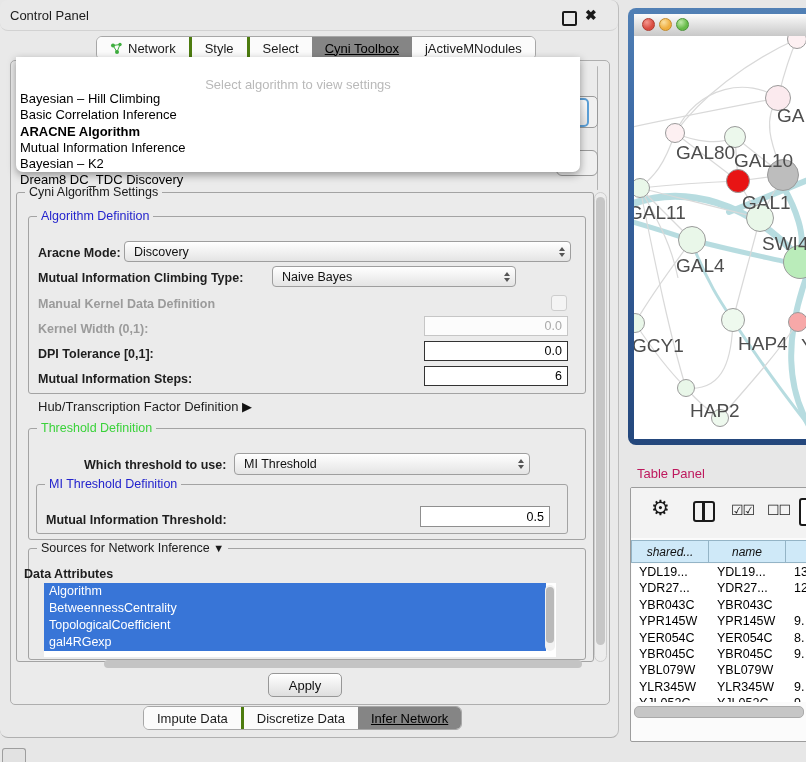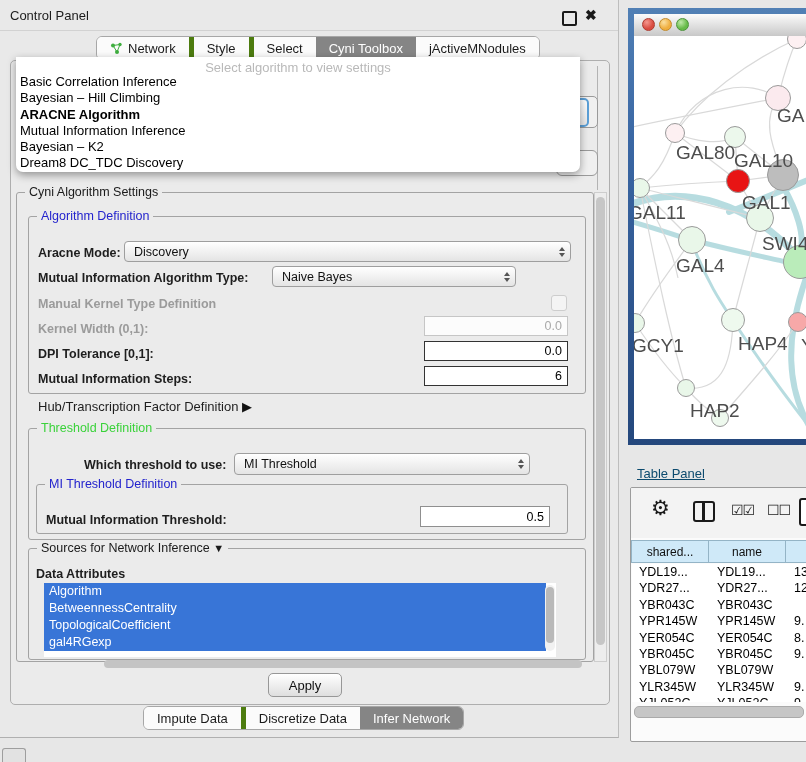--- a/index.html
+++ b/index.html
@@ -1,35 +1,35 @@
 <!DOCTYPE html>
 <html><head>
 <meta charset="utf-8">
 <style>
   html,body{margin:0;padding:0;}
   body{
     position:relative;width:806px;height:762px;overflow:hidden;
     background:#e7e7e7;font-family:"Liberation Sans",sans-serif;
     -webkit-font-smoothing:antialiased;
   }
-  .abs{position:absolute;}
+  .abs{position:absolute;border-radius:8px;}
 
   
   .control-panel{left:0;top:0;width:618px;height:737px;background:#e9e9e9;
     border-right:1px solid #bdbdbd;border-bottom:1px solid #b0b0b0;}
   .cp-titlebar{left:0;top:0;width:618px;height:30px;border-bottom:1px solid #d2d2d2;}
   .cp-title{left:10px;top:8px;font-size:13px;color:#1c1c1c;}
   .float-icon{left:562px;top:11px;width:11px;height:11px;border:2px solid #1a1a1a;border-radius:2px;}
   .close-icon{left:585px;top:7px;font-size:14px;font-weight:bold;color:#1a1a1a;}
 
   
   .tabbar{display:flex;border:1px solid #a7a7a7;border-radius:6px;overflow:hidden;background:#fafafa;height:22px;}
   .tab{display:flex;align-items:center;gap:5px;padding:0 13px;font-size:13px;color:#1b1b1b;background:#fbfbfb;white-space:nowrap;}
-  .tab + .tab{border-left:5px solid #4d7c0f;}
-  .tab.sel{background:#858585;color:#ffffff;border-left:none;}
+  .tab + .tab{border-left:3px solid #4d7c0f;}
+  .tab.sel{background:#858585;color:#000000;border-left:none;text-decoration:underline;}
   .tab.sel + .tab{border-left:none;}
 
   
   .content-area{left:10px;top:60px;width:598px;height:643px;border:1px solid #aeaeae;border-radius:5px;background:#ebebeb;}
 
   
   .grp{position:absolute;border:1px solid #a3a3a3;border-radius:3px;}
   .grp-lbl{position:absolute;top:-8px;left:8px;background:#ebebeb;padding:0 4px;font-size:12.5px;color:#1a1a1a;white-space:nowrap;}
   .lbl-blue{color:#2323cd;}
   .lbl-green{color:#3ad23a;}
@@ -65,21 +65,21 @@
   .vthumb{position:absolute;left:1px;top:4px;width:9px;height:448px;background:#c6c6c6;border-radius:5px;}
   .hthumb{left:104px;top:660px;width:478px;height:8px;background:#c4c4c4;border-radius:4px;}
 
   .apply-btn{left:268px;top:673px;width:72px;height:22px;border:1px solid #979797;border-radius:5px;
     background:linear-gradient(#ffffff,#dedede);font-size:13px;color:#111;
     display:flex;align-items:center;justify-content:center;}
 
   
   .dropdown{left:16px;top:57px;width:564px;height:115px;background:#fff;
     border-radius:0 0 7px 7px;box-shadow:0 3px 8px rgba(0,0,0,0.38);z-index:50;}
-  .dd-placeholder{text-align:center;color:#b9b9b9;font-size:13px;padding-top:3px;height:14px;}
+  .dd-placeholder{text-align:center;color:#b9b9b9;font-size:13px;padding-top:20px;height:14px;}
   .dd-item{height:16.3px;line-height:16.3px;font-size:13px;color:#000;padding-left:4px;white-space:nowrap;}
   .dd-item.bold{font-weight:bold;}
 
   
   .frag-line{left:597px;top:66px;width:1px;height:124px;background:#b3b3b3;}
   .frag-combo{left:558px;top:96px;width:38px;height:30px;border:1px solid #9a9a9a;border-radius:5px;background:#f0f0f0;}
   .frag-ring{position:absolute;left:2px;top:1px;width:24px;height:25px;border:2px solid #5c9fd6;border-radius:5px;background:linear-gradient(#fff,#e8e8e8);}
   .frag-box{left:556px;top:150px;width:40px;height:24px;border:1px solid #9a9a9a;border-radius:6px;background:#f0f0f0;}
 
   
@@ -89,32 +89,32 @@
     background:linear-gradient(#fbfbfb,#c8c8c8);border-bottom:1px solid #999;}
   .tl{position:absolute;top:4px;width:13px;height:13px;border-radius:50%;box-sizing:border-box;}
   .tl-red{left:8px;background:radial-gradient(circle at 35% 30%,#f4978e,#d94c41 60%);border:1px solid #ad3a30;}
   .tl-yellow{left:25px;background:radial-gradient(circle at 35% 30%,#fbe0a0,#efae3e 60%);border:1px solid #c28a2a;}
   .tl-green{left:42px;background:radial-gradient(circle at 35% 30%,#bfe9a8,#67bb48 60%);border:1px solid #4a9339;}
   .net-canvas{position:absolute;left:6px;top:28px;right:0;bottom:6px;background:#fff;overflow:hidden;}
   .node{position:absolute;border-radius:50%;border:1px solid #9a9a9a;box-sizing:border-box;z-index:2;}
   .nlabel{position:absolute;font-size:19px;color:#4d4d4d;white-space:nowrap;z-index:3;}
 
   
-  .tp-title{left:637px;top:466px;font-size:13px;color:#0c4a6e;text-decoration:underline;}
+  .tp-title{left:637px;top:466px;font-size:13px;color:#be185d;}
   .table-panel{left:630px;top:487px;width:178px;height:253px;border:1px solid #9c9c9c;border-radius:2px;
     background:#fbfbfb;overflow:hidden;}
   .tp-toolbar{position:absolute;left:0;top:0;right:0;height:50px;background:#f3f3f3;}
   .gear-icon{position:absolute;left:20px;top:8px;font-size:21px;color:#1a1a1a;}
   .cols-icon{position:absolute;left:62px;top:13px;width:18px;height:17px;border:2.5px solid #1a1a1a;border-radius:3px;}
   .cols-icon:after{content:"";position:absolute;left:7px;top:0;width:2.5px;height:17px;background:#1a1a1a;}
   .cb-icons{position:absolute;top:14px;font-size:14px;color:#1a1a1a;letter-spacing:-1px;}
   .partial-icon{position:absolute;left:168px;top:10px;width:20px;height:24px;border:2.5px solid #1a1a1a;border-radius:3px;background:#fff;}
   .tp-header{position:absolute;left:0;top:52px;right:0;height:23px;display:flex;background:#e6e6e6;}
   .tp-hcell{box-sizing:border-box;background:#cfe9f8;border:1px solid #94b4c6;border-left:none;
-    font-size:12px;color:#111;display:flex;align-items:center;justify-content:center;}
+    font-size:12px;color:#111;display:flex;align-items:center;justify-content:center;font-style:italic;}
   .tp-hcell:first-child{border-left:1px solid #94b4c6;}
   .tp-rows{position:absolute;left:1px;top:76px;right:0;height:138px;overflow:hidden;background:#fff;}
   .tp-row{display:flex;height:16.4px;line-height:16.4px;font-size:12.5px;color:#000;}
   .tp-cell{box-sizing:border-box;padding-left:7px;white-space:nowrap;overflow:hidden;}
   .tp-hscroll{position:absolute;left:3px;top:218px;width:168px;height:10px;background:#c6c6c6;border-radius:5px;border:1px solid #aaa;}
 
   .bottom-corner-btn{left:2px;top:748px;width:22px;height:14px;border:1px solid #9e9e9e;border-bottom:none;border-radius:3px 3px 0 0;background:#e2e2e2;}
 </style>
 </head>
 <body>
@@ -169,30 +169,30 @@
 
   <div class="formlabel" style="left:38px;top:246px;">Aracne Mode:</div>
   <div class="combo" style="left:124px;top:241px;width:447px;">
     <span>Discovery</span>
     <span class="spin">
         <span class="tri-up"></span>
         <span class="tri-dn"></span>
       </span>
   </div>
 
-  <div class="formlabel" style="left:38px;top:271px;">Mutual Information Algorithm Type:</div>
+  <div class="formlabel" style="left:38px;top:271px;">Mutual Information Climbing Type:</div>
   <div class="combo" style="left:272px;top:266px;width:244px;">
     <span>Naive Bayes</span>
     <span class="spin">
         <span class="tri-up"></span>
         <span class="tri-dn"></span>
       </span>
   </div>
 
-  <div class="formlabel dis" style="left:38px;top:297px;">Manual Kernel Type Definition</div>
+  <div class="formlabel dis" style="left:38px;top:297px;">Manual Kernel Data Definition</div>
   <div class="checkbox" style="left:551px;top:295px;"></div>
 
   <div class="formlabel dis" style="left:38px;top:322px;">Kernel Width (0,1):</div>
   <input class="fld dis" style="left: 424px; top: 316px; width: 144px; height: 20px;" readonly="" value="0.0">
 
   <div class="formlabel" style="left:38px;top:347px;">DPI Tolerance [0,1]:</div>
   <input class="fld strong" style="left: 424px; top: 341px; width: 144px; height: 20px;" value="0.0">
 
   <div class="formlabel" style="left:38px;top:372px;">Mutual Information Steps:</div>
   <input class="fld strong" style="left: 424px; top: 366px; width: 144px; height: 20px;" value="6">
@@ -220,21 +220,21 @@
   </div>
   <div class="formlabel" style="left:46px;top:513px;">Mutual Information Threshold:</div>
   <input class="fld norm" style="left: 420px; top: 506px; width: 130px; height: 21px;" value="0.5">
 
   <div class="grp" style="left:28px;top:548px;width:556px;height:110px;">
     <span class="grp-lbl">
       <span>Sources for Network Inference</span>
       <span style="font-size:11px;"> ▼</span>
     </span>
   </div>
-  <div class="formlabel" style="left:36px;top:567px;">Data Attributes</div>
+  <div class="formlabel" style="left:24px;top:567px;">Data Attributes</div>
   <div class="attr-list" style="left:44px;top:583px;width:512px;height:74px;">
     <div class="attr-row">Algorithm</div>
       <div class="attr-row">BetweennessCentrality</div>
       <div class="attr-row">TopologicalCoefficient</div>
       <div class="attr-row">gal4RGexp</div>
       <div class="attr-scroll">
         <div class="attr-thumb"></div>
       </div>
   </div>
 
@@ -253,22 +253,22 @@
         <span>Discretize Data</span>
       </div>
       <div class="tab sel">
         <span>Infer Network</span>
       </div>
     </div>
 
   <div class="abs dropdown">
     <div class="dd-placeholder">Select algorithm to view settings</div>
     <div>
+        <div class="dd-item">Bayesian – Hill Climbing</div>
         <div class="dd-item">Basic Correlation Inference</div>
-        <div class="dd-item">Bayesian – Hill Climbing</div>
         <div class="dd-item bold">ARACNE Algorithm</div>
         <div class="dd-item">Mutual Information Inference</div>
         <div class="dd-item">Bayesian – K2</div>
         <div class="dd-item">Dream8 DC_TDC Discovery</div>
       </div>
   </div>
 </div>
 
 <div class="abs net-window">
   <div class="net-titlebar">

